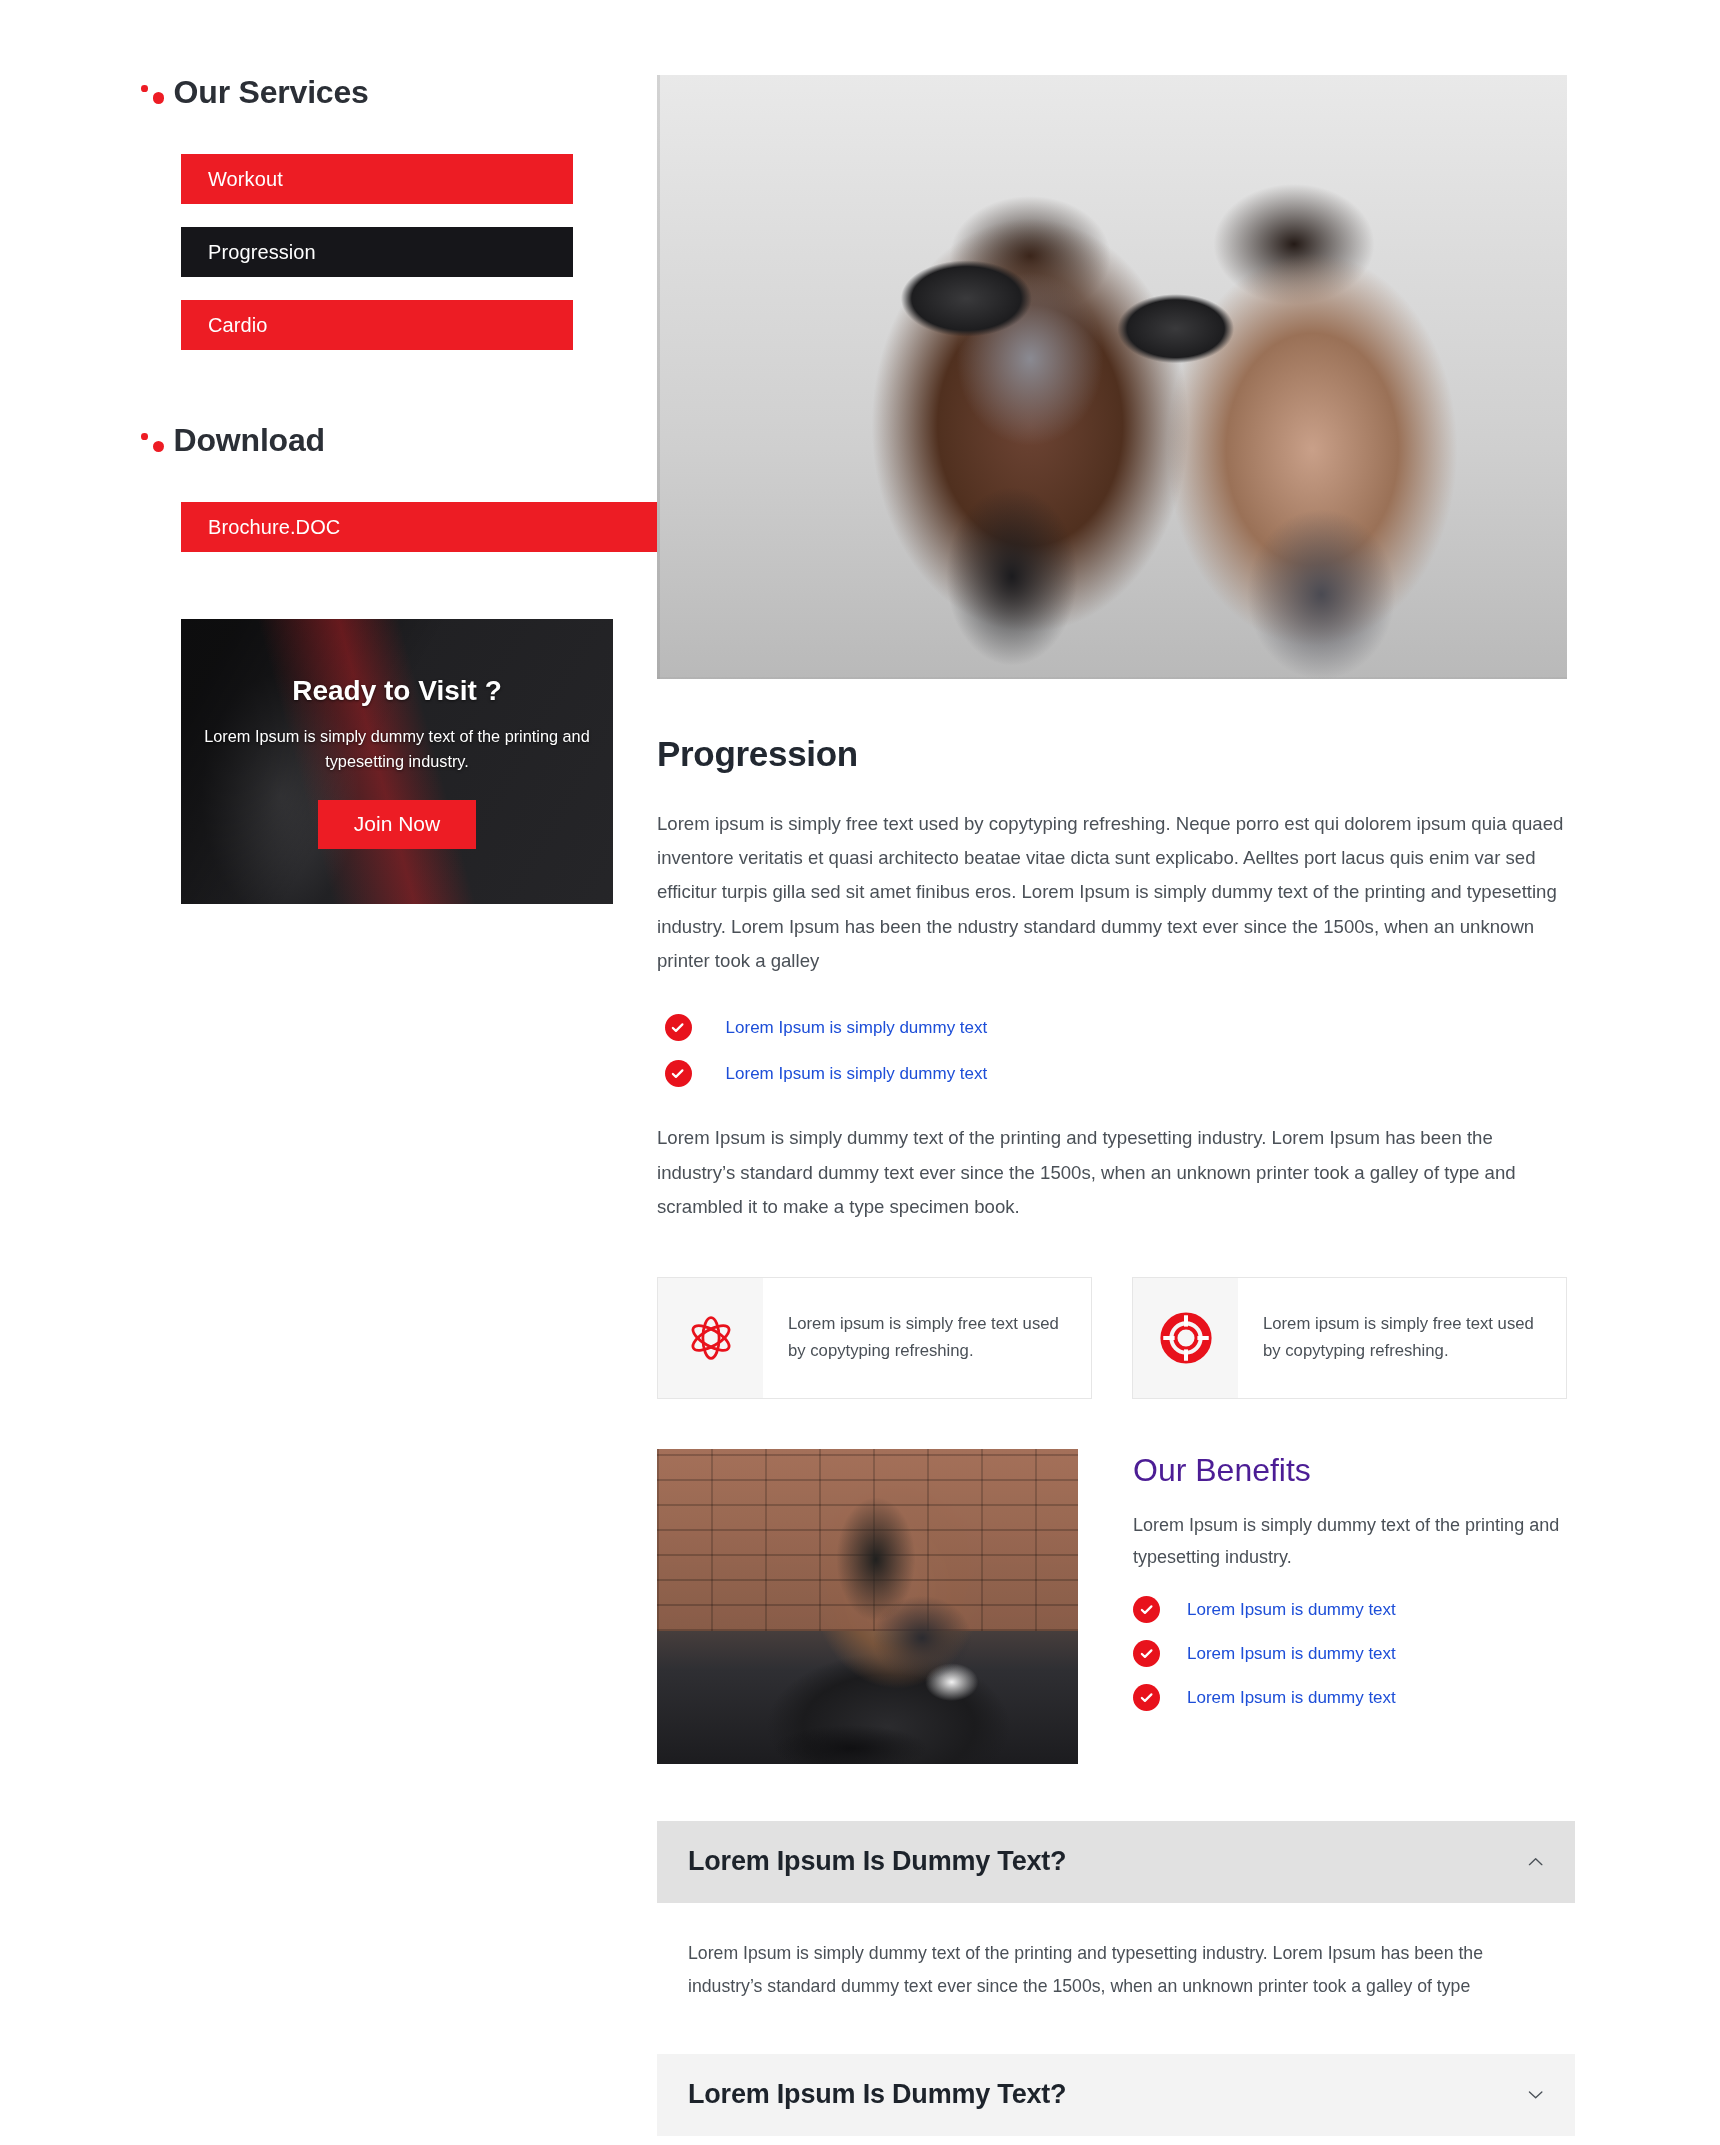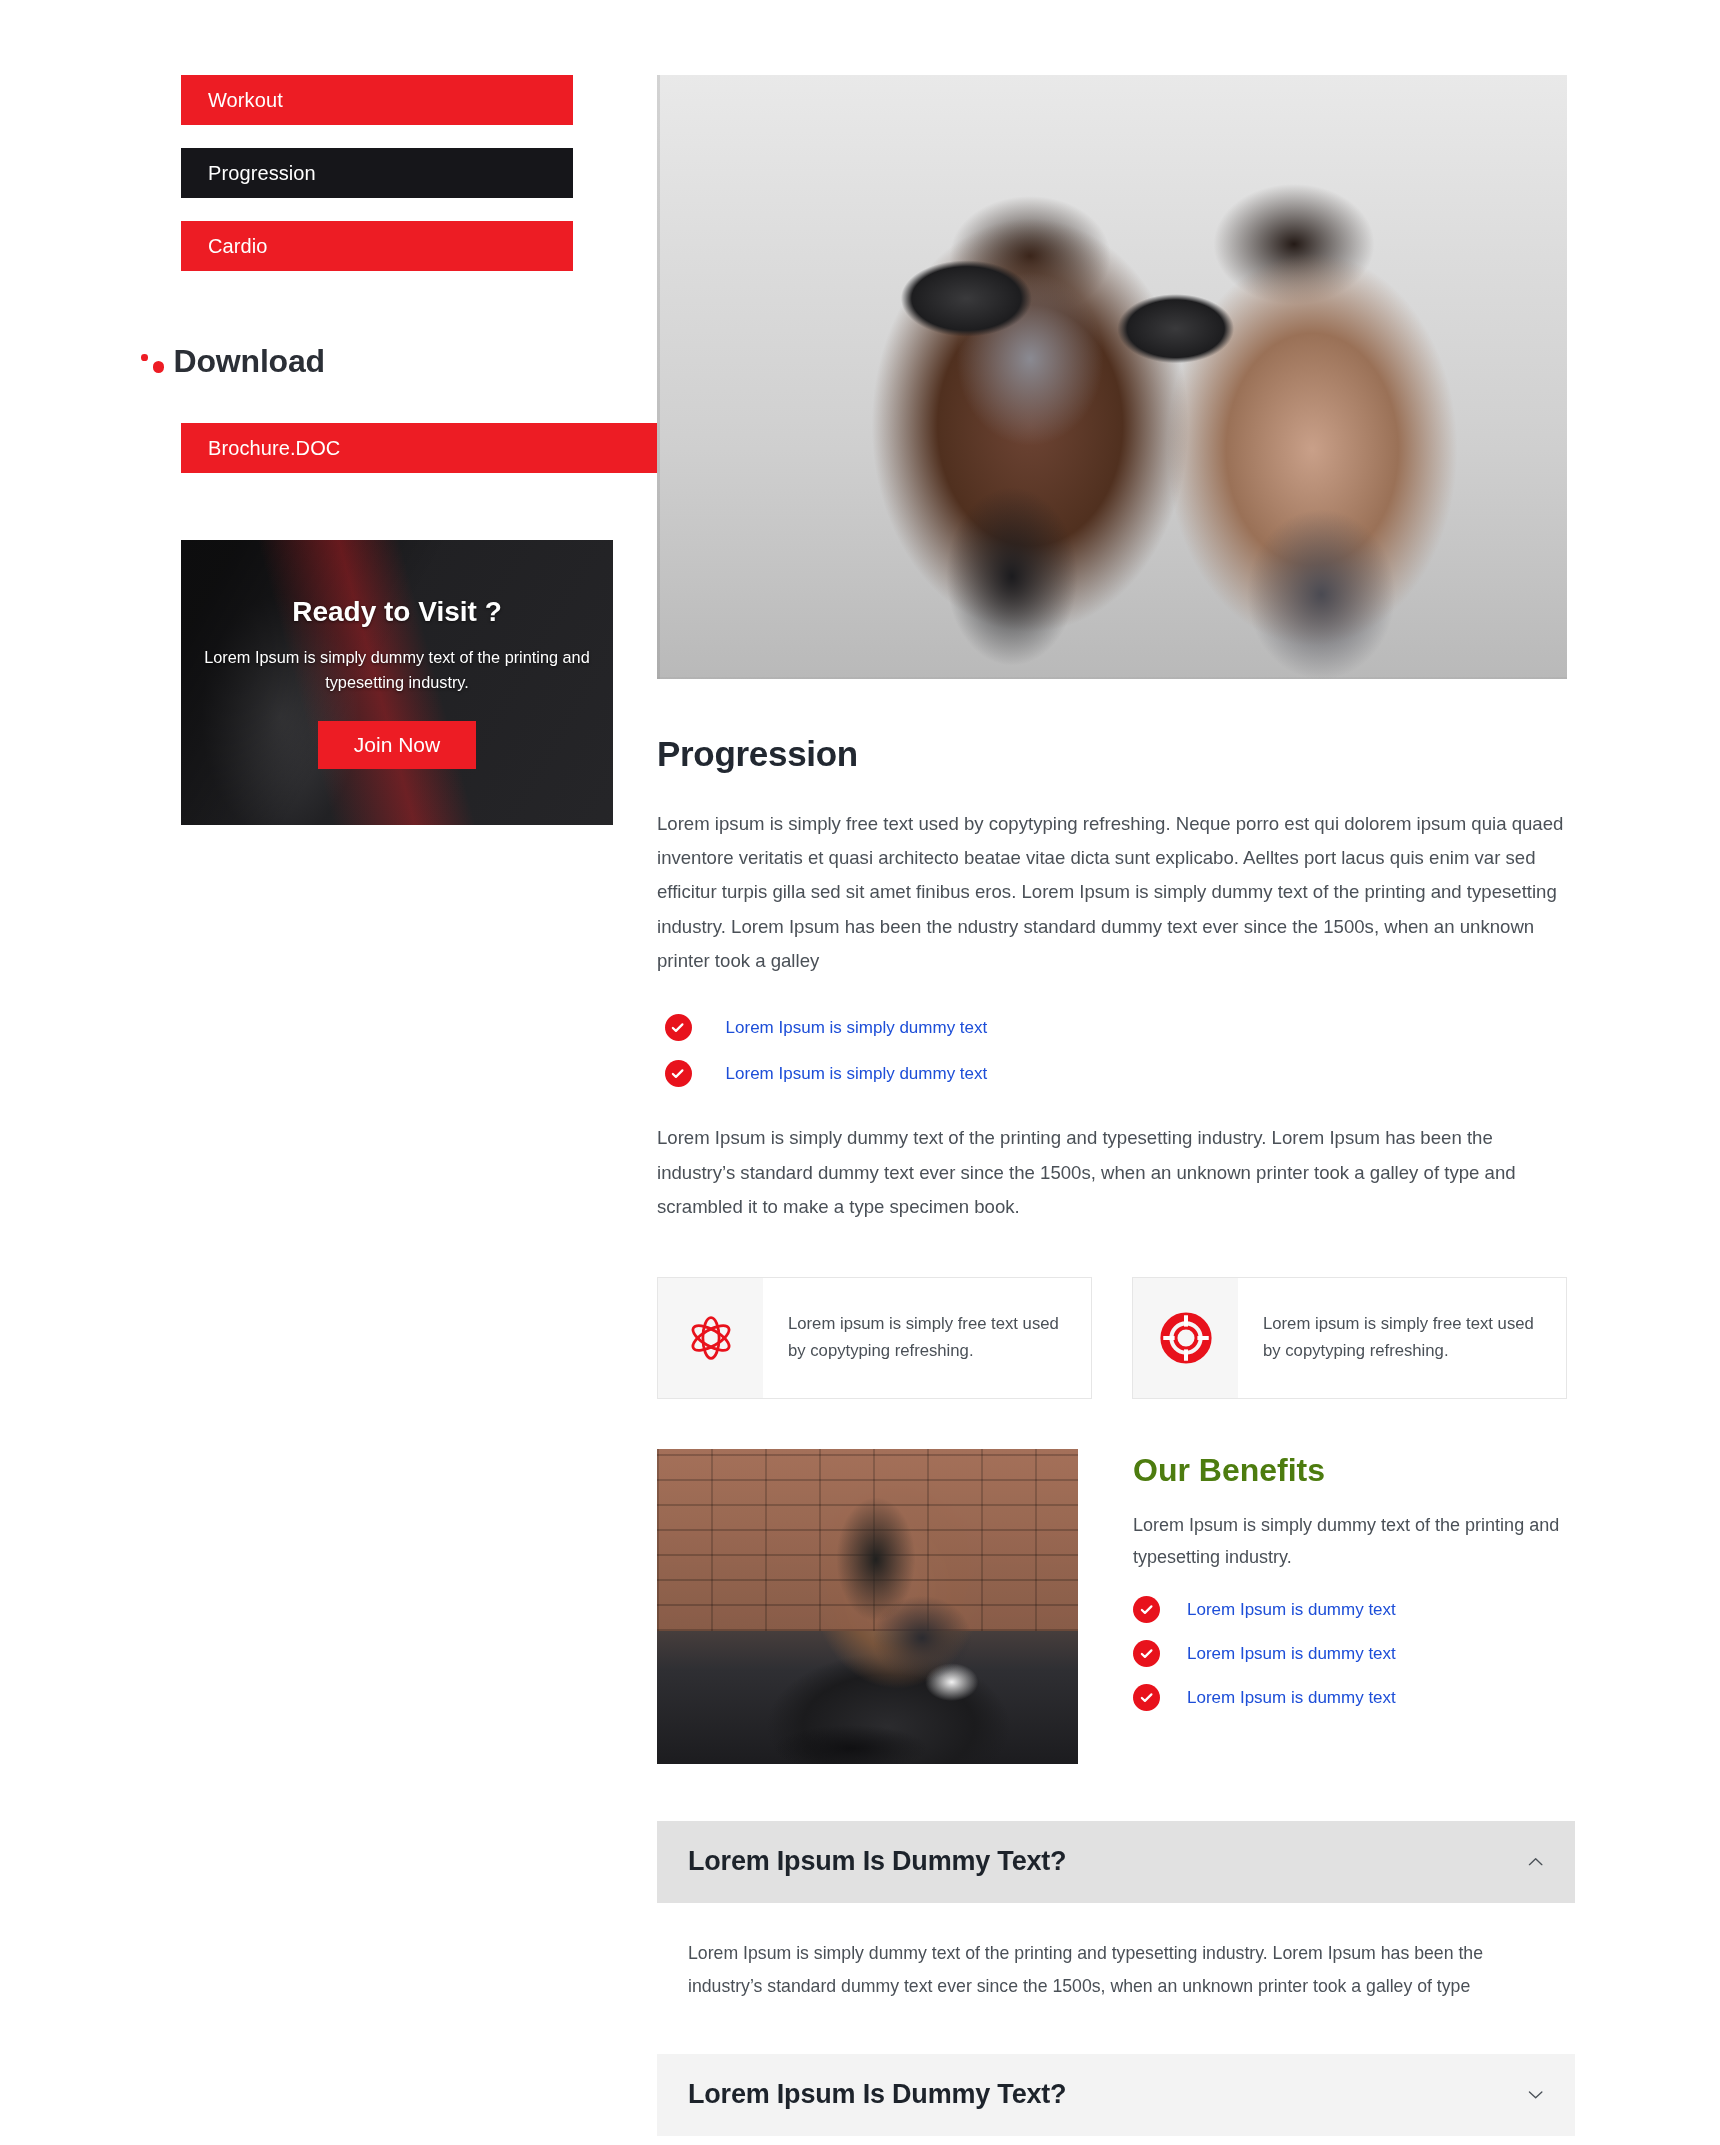--- a/index.html
+++ b/index.html
@@ -300,22 +300,22 @@
     background:
       radial-gradient(ellipse 55px 86px at 52% 35%, #20201f 0%, rgba(32,32,31,0) 72%),
       radial-gradient(ellipse 67px 57px at 63% 60%, #2b2b30 0%, rgba(43,43,48,0) 74%),
       radial-gradient(ellipse 38px 27px at 70% 74%, #f2f2f2 0%, rgba(242,242,242,0) 70%),
       radial-gradient(ellipse 96px 29px at 46% 95%, #101012 0%, rgba(16,16,18,0) 80%);
   }
 
   .benefits-text { flex: 1 1 auto; padding-top: 3.8px; }
   .benefits-title {
     font-size: 32px;
-    font-weight: bold;
-    color: #4d7c0f;
+    font-weight: normal;
+    color: #4c1d95;
     margin-bottom: 21px;
   }
   .benefits-desc {
     font-size: 18px;
     line-height: 1.75;
     color: #4a5057;
     margin-bottom: 23px;
   }
   .benefits-list { list-style: none; }
   .benefits-list li {
@@ -356,20 +356,27 @@
     color: #4a5057;
   }
 </style>
 </head>
 <body>
 
 <div class="page">
 
   <aside class="sidebar">
 
+    <div class="widget-title-wrap">
+      <span class="dots">
+        <i class="d1"></i>
+          <i class="d2"></i>
+      </span>
+      <h2 class="widget-title">Our Services</h2>
+    </div>
 
     <ul class="service-list">
       <li class="service-item">Workout</li>
       <li class="service-item active">Progression</li>
       <li class="service-item">Cardio</li>
     </ul>
 
     <div class="download-wrap">
       <div class="widget-title-wrap">
         <span class="dots">

